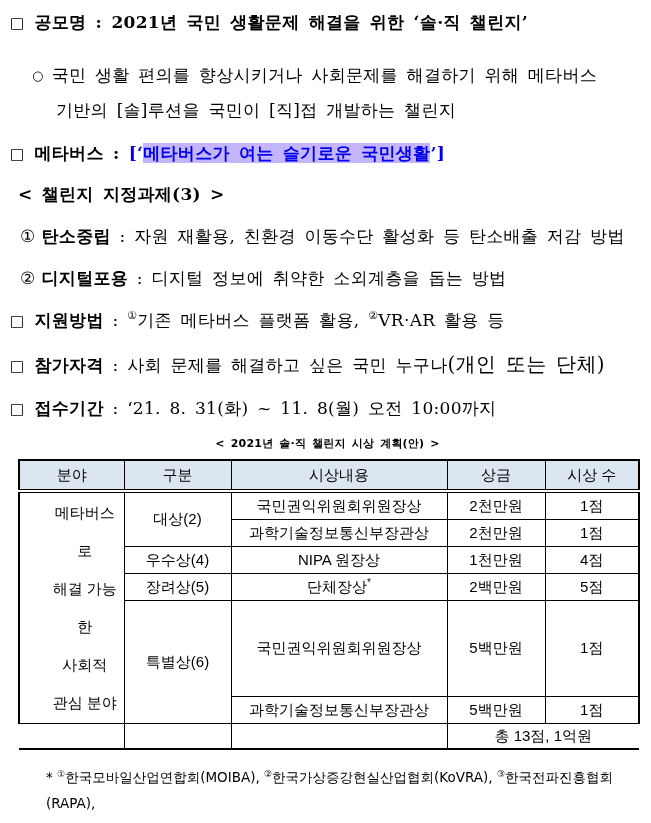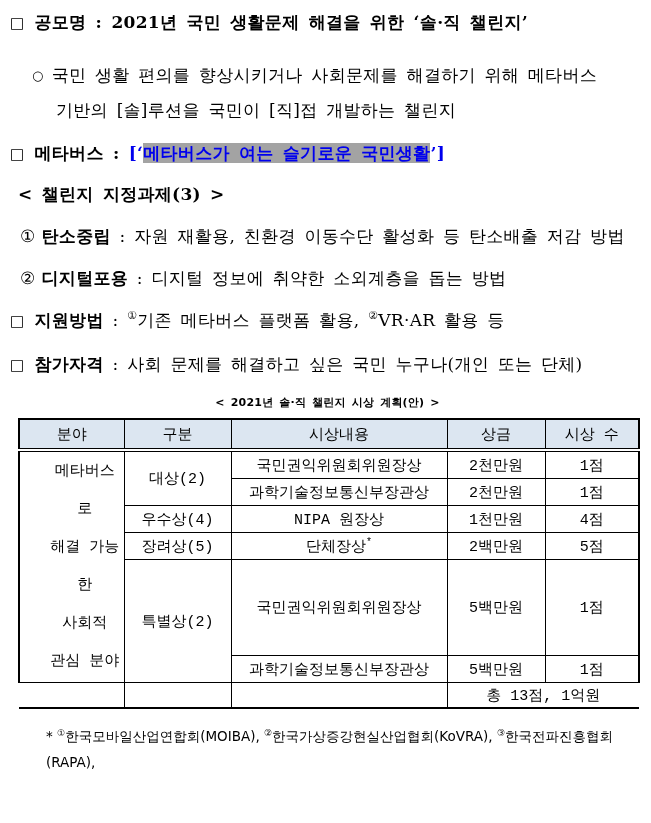--- a/index.html
+++ b/index.html
@@ -15,39 +15,39 @@
   .l-title{margin:0 0 22px 0;font-weight:bold;}
   .l-head{margin:0 0 16px 0;font-weight:bold;}
 
   .overview{margin:0 0 14px 22px;font-size:17px;line-height:34px;
             letter-spacing:.3px;word-spacing:3px;}
   .overview .circ{font-size:13px;margin-right:8px;vertical-align:1px;}
   .ov2{margin-left:24px;}
 
   .l-theme{margin:0 0 15px 0;font-weight:bold;}
   .theme-val{color:#0000ee;}
-  .theme-hl{background:#a3a3a3;color:#0000ee;}
+  .theme-hl{background:#c4b5fd;color:#0000ee;}
 
   .l-tasks-head{margin:0 0 17px 8px;font-weight:bold;}
   .task{margin:0 0 17px 10px;}
   .task .num{font-weight:normal;margin-right:6px;}
 
   .l-method{margin:0 0 18px 0;}
   .l-elig{margin:0 0 17px 0;}
   .l-period{margin:0 0 14px 0;}
   .lbl{font-weight:bold;}
   sup.cn{font-size:11px;vertical-align:super;line-height:0;}
-  .small-par{font-size:17px;}
+  .small-par{font-size:20px;}
 
   
   .tbl-title{font-family:"DejaVu Sans",sans-serif;font-size:11px;
              font-weight:bold;text-align:center;margin:0 0 8px 0;
              letter-spacing:.2px;word-spacing:2px;}
   table{border-collapse:collapse;table-layout:fixed;width:620px;
-        margin:0 0 0 8px;font-family:Liberation Mono, monospace;
+        margin:0 0 0 8px;font-family:Liberation Sans, sans-serif;
         font-size:15px;border-radius:28px;}
   th,td{border:1px solid #000;text-align:center;padding:1px 2px;
         overflow:hidden;}
   th{height:26px;background:#dce6f1;font-weight:normal;
      border-top:2px solid #000;border-bottom:4px double #000;}
   th:first-child{border-left:2px solid #000;}
   th:last-child{border-right:2px solid #000;}
   td{height:24px;}
   .field-cell{border-left:2px solid #000;white-space:pre-line;
               line-height:38px;font-size:15px;padding-left:28px;}
@@ -81,20 +81,21 @@
 
   <p class="line task"><span class="num">①</span><span class="lbl">탄소중립</span><span> : </span><span>자원 재활용, 친환경 이동수단 활성화 등 탄소배출 저감 방법</span></p>
 
   <p class="line task"><span class="num">②</span><span class="lbl">디지털포용</span><span> : </span><span>디지털 정보에 취약한 소외계층을 돕는 방법</span></p>
 
 
   <p class="line l-method"><span class="sq">□</span><span class="lbl">지원방법</span><span> : </span><sup class="cn">①</sup><span>기존 메타버스 플랫폼 활용, </span><sup class="cn">②</sup><span>VR·AR 활용 등</span></p>
 
   <p class="line l-elig"><span class="sq">□</span><span class="lbl">참가자격</span><span> : </span><span>사회 문제를 해결하고 싶은 </span><span class="b">국민 누구나</span><span class="small-par">(개인 또는 단체)</span></p>
 
+  <p class="line l-period"><span class="sq">□</span><span class="lbl">접수기간</span><span> : </span><span>‘21. 8. 31(화) ~ 11. 8(월) 오전 10:00까지</span></p>
 
   <p class="tbl-title">&lt; 2021년 솔·직 챌린지 시상 계획(안) &gt;</p>
 
   <table>
     <colgroup>
       <col style="width:105px">
         <col style="width:107px">
         <col style="width:216px">
       <col style="width:98px">
         <col style="width:94px">
@@ -130,21 +131,21 @@
         <td>1천만원</td>
         <td class="col-r">4점</td>
       </tr>
       <tr>
         <td>장려상(5)</td>
         <td><span>단체장상</span><sup class="star">*</sup></td>
         <td>2백만원</td>
         <td class="col-r">5점</td>
       </tr>
       <tr>
-        <td rowspan="2">특별상(2)</td>
+        <td rowspan="2">특별상(6)</td>
         <td>국민권익위원회위원장상</td>
         <td>5백만원</td>
         <td class="col-r">1점</td>
       </tr>
       <tr>
         <td>과학기술정보통신부장관상</td>
         <td>5백만원</td>
         <td class="col-r">1점</td>
       </tr>
       <tr class="total-row">

